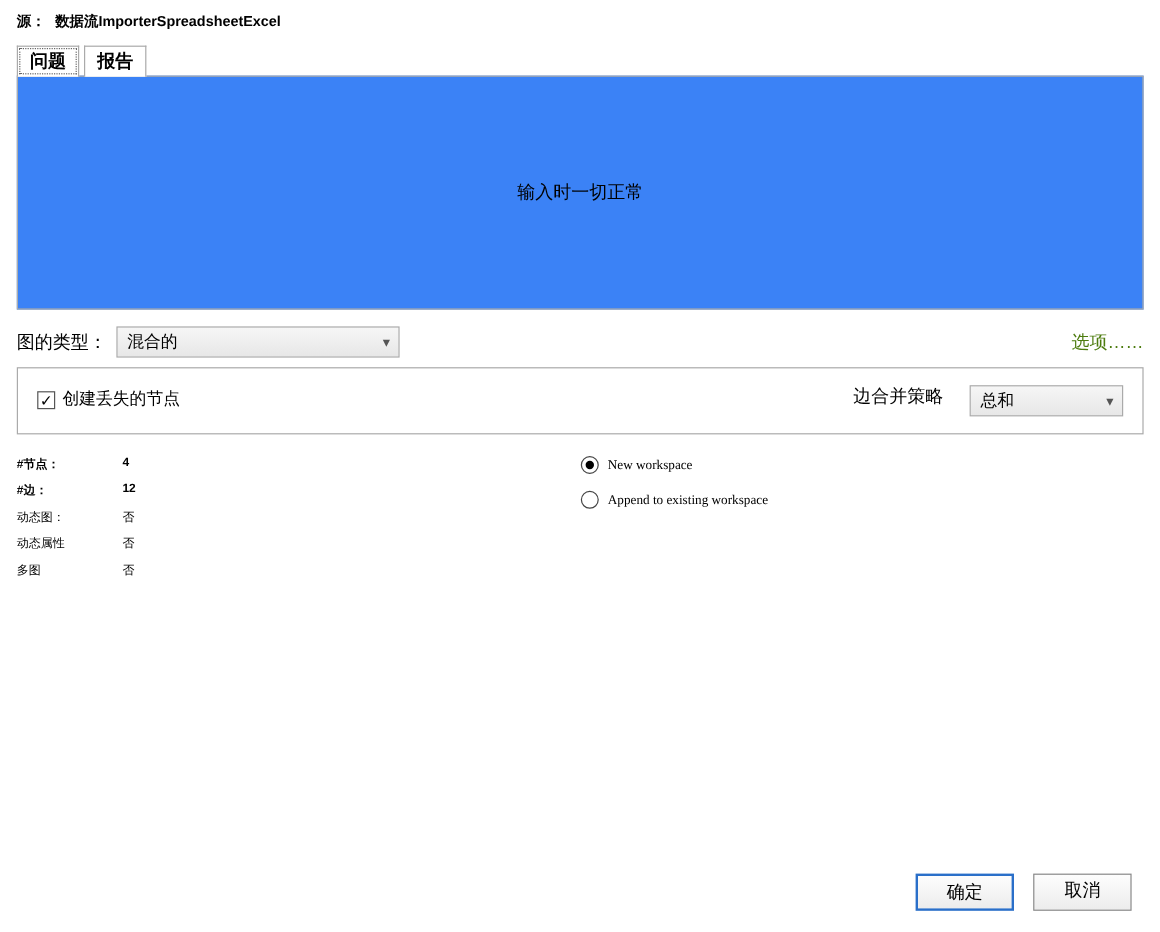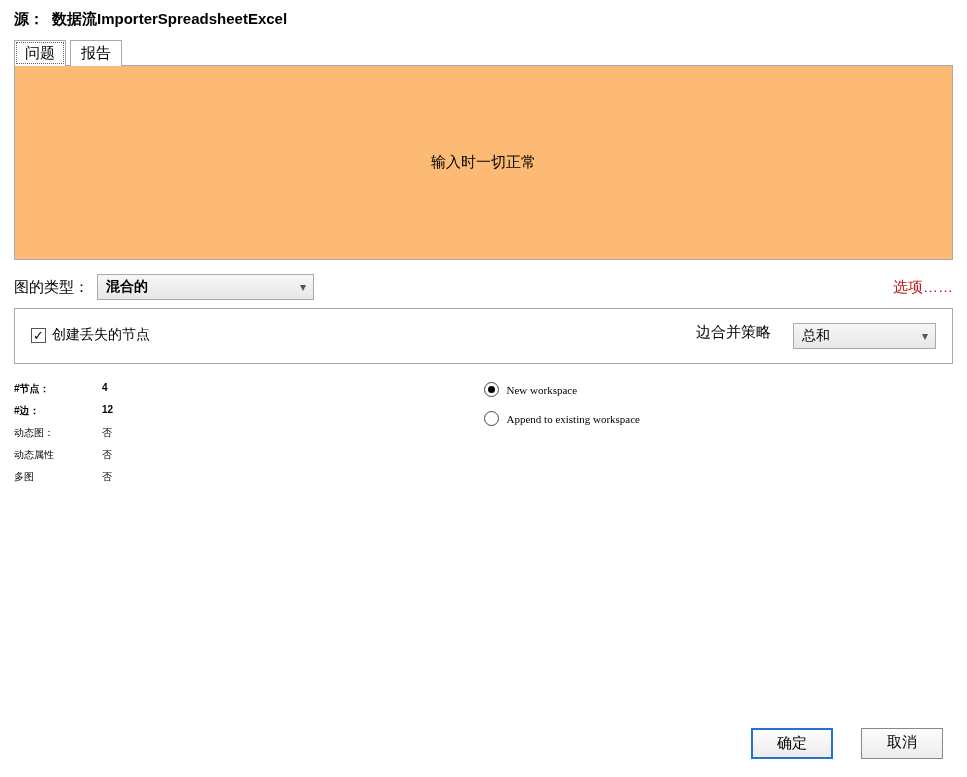--- a/index.html
+++ b/index.html
@@ -8,47 +8,48 @@
     padding: 0;
     font-family: "SimSun", "宋体", "Microsoft YaHei", sans-serif;
     font-size: 14px;
     background: #ffffff;
     color: #000;
     width: 967px;
     height: 777px;
     position: relative;
   }
   .container { padding: 6px 14px 14px 14px; }
-  .source-row { font-size: 15px; margin: 4px 0 10px 0; font-weight: 600; }
+  .source-row { font-size: 12px; margin: 4px 0 10px 0; font-weight: 600; }
   .source-row .value { font-weight: 600; margin-left: 8px; }
 
   .tabs { position: relative; }
   .tab-labels { display: flex; gap: 4px; position: relative; top: 1px; z-index: 2; }
   .tab {
     border: 1px solid #aaa;
     border-bottom: none;
     padding: 3px 10px 3px 10px;
     background: #fff;
     cursor: default;
     font-size: 15px;
+    font-weight: bold;
   }
   .tab.active {
     outline: 1px dotted #666;
     outline-offset: -3px;
     background: #fff;
   }
   .tab-panel {
     border: 1px solid #aaa;
     width: 100%;
     height: 195px;
     display: flex;
     align-items: center;
     justify-content: center;
     font-size: 15px;
-    background: #fdba74;
+    background: #3b82f6;
   }
 
   .mid-row {
     display: flex;
     align-items: center;
     margin: 14px 0 8px 0;
   }
   .mid-row .label { font-size: 15px; margin-right: 8px; }
   .select {
     appearance: none;
@@ -61,26 +62,26 @@
     position: relative;
   }
   .select-wrap { position: relative; display: inline-block; }
   .select-wrap .chev {
     position: absolute;
     right: 8px; top: 50%; transform: translateY(-50%);
     pointer-events: none;
     color: #555;
     font-size: 12px;
   }
-  .select.graphtype { width: 217px; font-weight: bold; }
-  .select.mergestrat { width: 143px; }
+  .select.graphtype { width: 236px; }
+  .select.mergestrat { width: 128px; }
 
   .options-link {
     margin-left: auto;
-    color: #b91c1c;
+    color: #4d7c0f;
     font-size: 15px;
     cursor: pointer;
   }
 
   .options-box {
     border: 1px solid #aaa;
     padding: 14px 16px 14px 16px;
   }
   .options-box .row {
     display: flex;
@@ -118,21 +119,21 @@
     margin-right: 8px; display: inline-flex; align-items: center; justify-content: center;
   }
   .radio.checked::after {
     content: ""; width: 7px; height: 7px; background:#000; border-radius:50%;
   }
 
   .footer {
     position: absolute;
     right: 24px;
     bottom: 18px;
-    display: flex; gap: 28px;
+    display: flex; gap: 16px;
   }
   .btn {
     min-width: 82px;
     padding: 4px 0;
     text-align: center;
     border: 1px solid #888;
     background: linear-gradient(#fdfdfd,#ececec);
     font-size: 15px;
     font-family: inherit;
     cursor: default;

